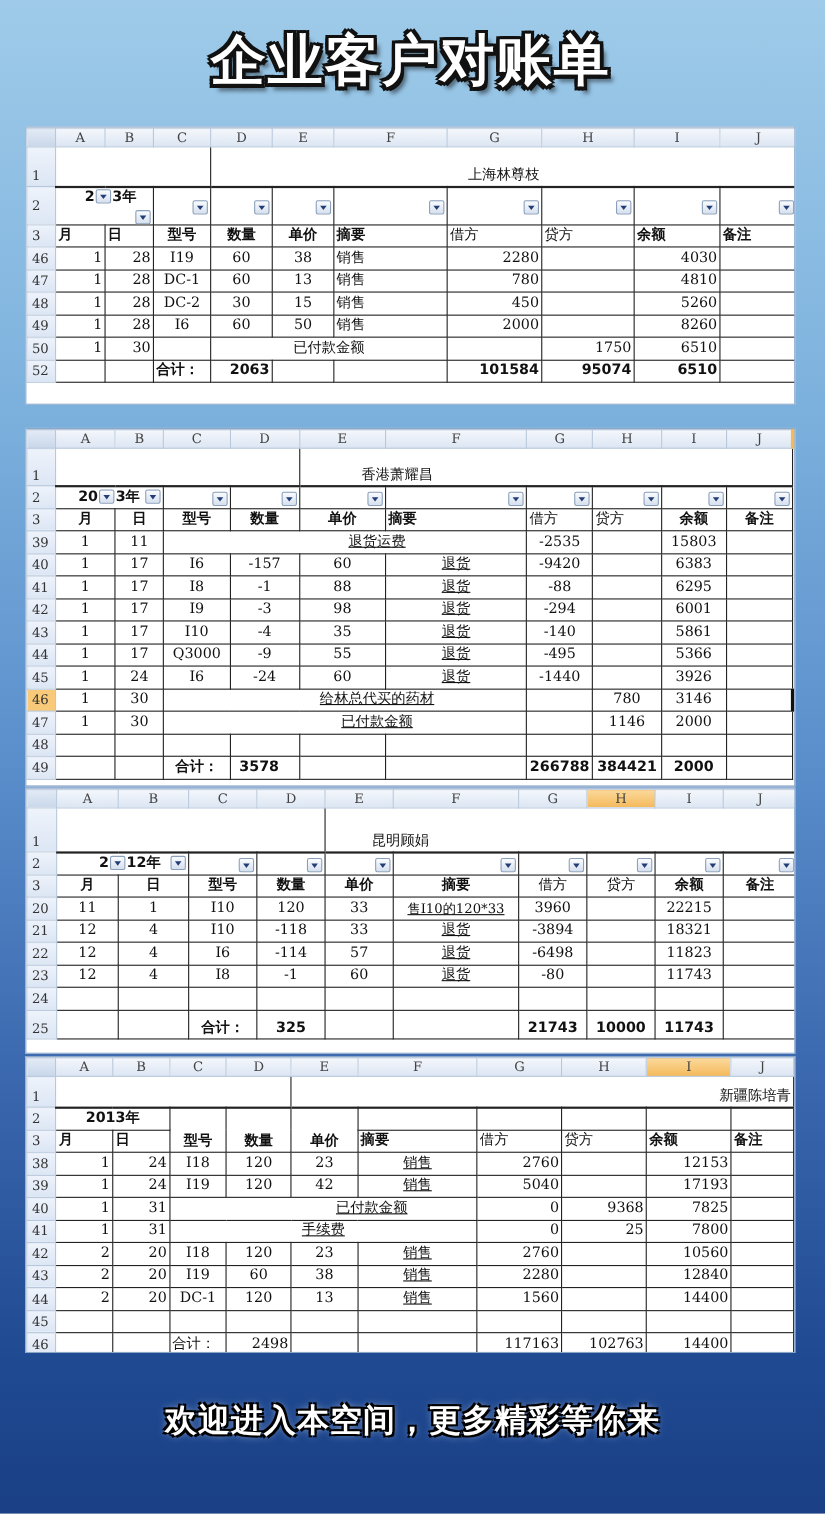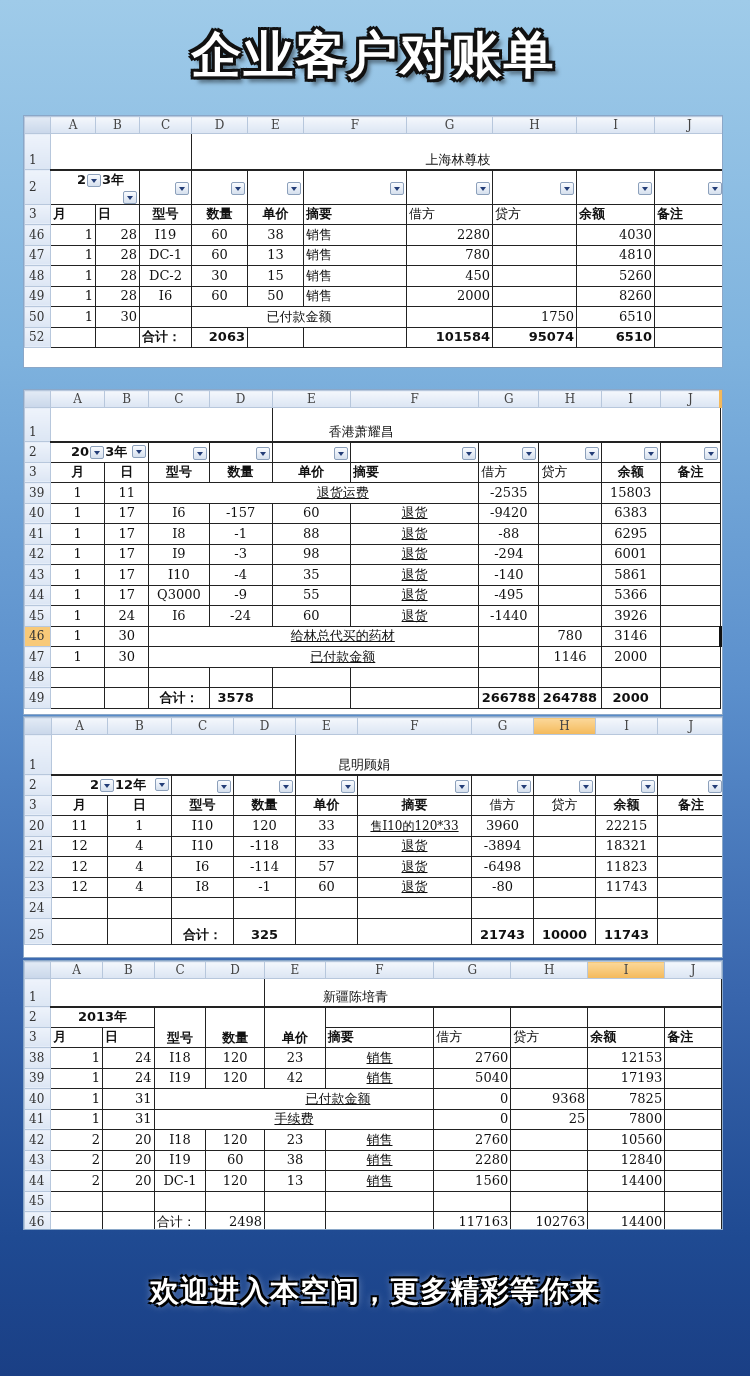--- a/index.html
+++ b/index.html
@@ -423,21 +423,21 @@
     </tr>
     <tr>
       <td class="rh">49</td>
       <td></td>
       <td></td>
       <td class="b c">合计：</td>
       <td class="b" style="padding-left:8px">3578</td>
       <td></td>
       <td></td>
       <td class="b c">266788</td>
-      <td class="b c">264788</td>
+      <td class="b c">384421</td>
       <td class="b c">2000</td>
       <td></td>
     </tr>
   </tbody>
     </table>
 </div>
 
 <div class="sheet" style="top:716px;height:242px;">
   <table>
     <colgroup>
@@ -622,21 +622,21 @@
       <td>E</td>
       <td>F</td>
       <td>G</td>
       <td>H</td>
       <td class="sel">I</td>
       <td>J</td>
     </tr>
     <tr>
       <td class="rh" style="height:28px;vertical-align:bottom">1</td>
       <td colspan="4" style="border-bottom:2px solid #222"></td>
-      <td colspan="6" class="title-cell" style="height:23px;border-bottom:2px solid #222;text-align:left;padding-left:58px">新疆陈培青</td>
+      <td colspan="6" class="title-cell" style="height:23px;border-bottom:2px solid #222;text-align:right;padding-left:58px">新疆陈培青</td>
     </tr>
     <tr>
       <td class="rh">2</td>
       <td colspan="2" class="b c">2013年</td>
       <td rowspan="2" class="hdr c" style="vertical-align:bottom">型号</td>
       <td rowspan="2" class="hdr c" style="vertical-align:bottom">数量</td>
       <td rowspan="2" class="hdr c" style="vertical-align:bottom">单价</td>
       <td></td>
       <td></td>
       <td></td>

